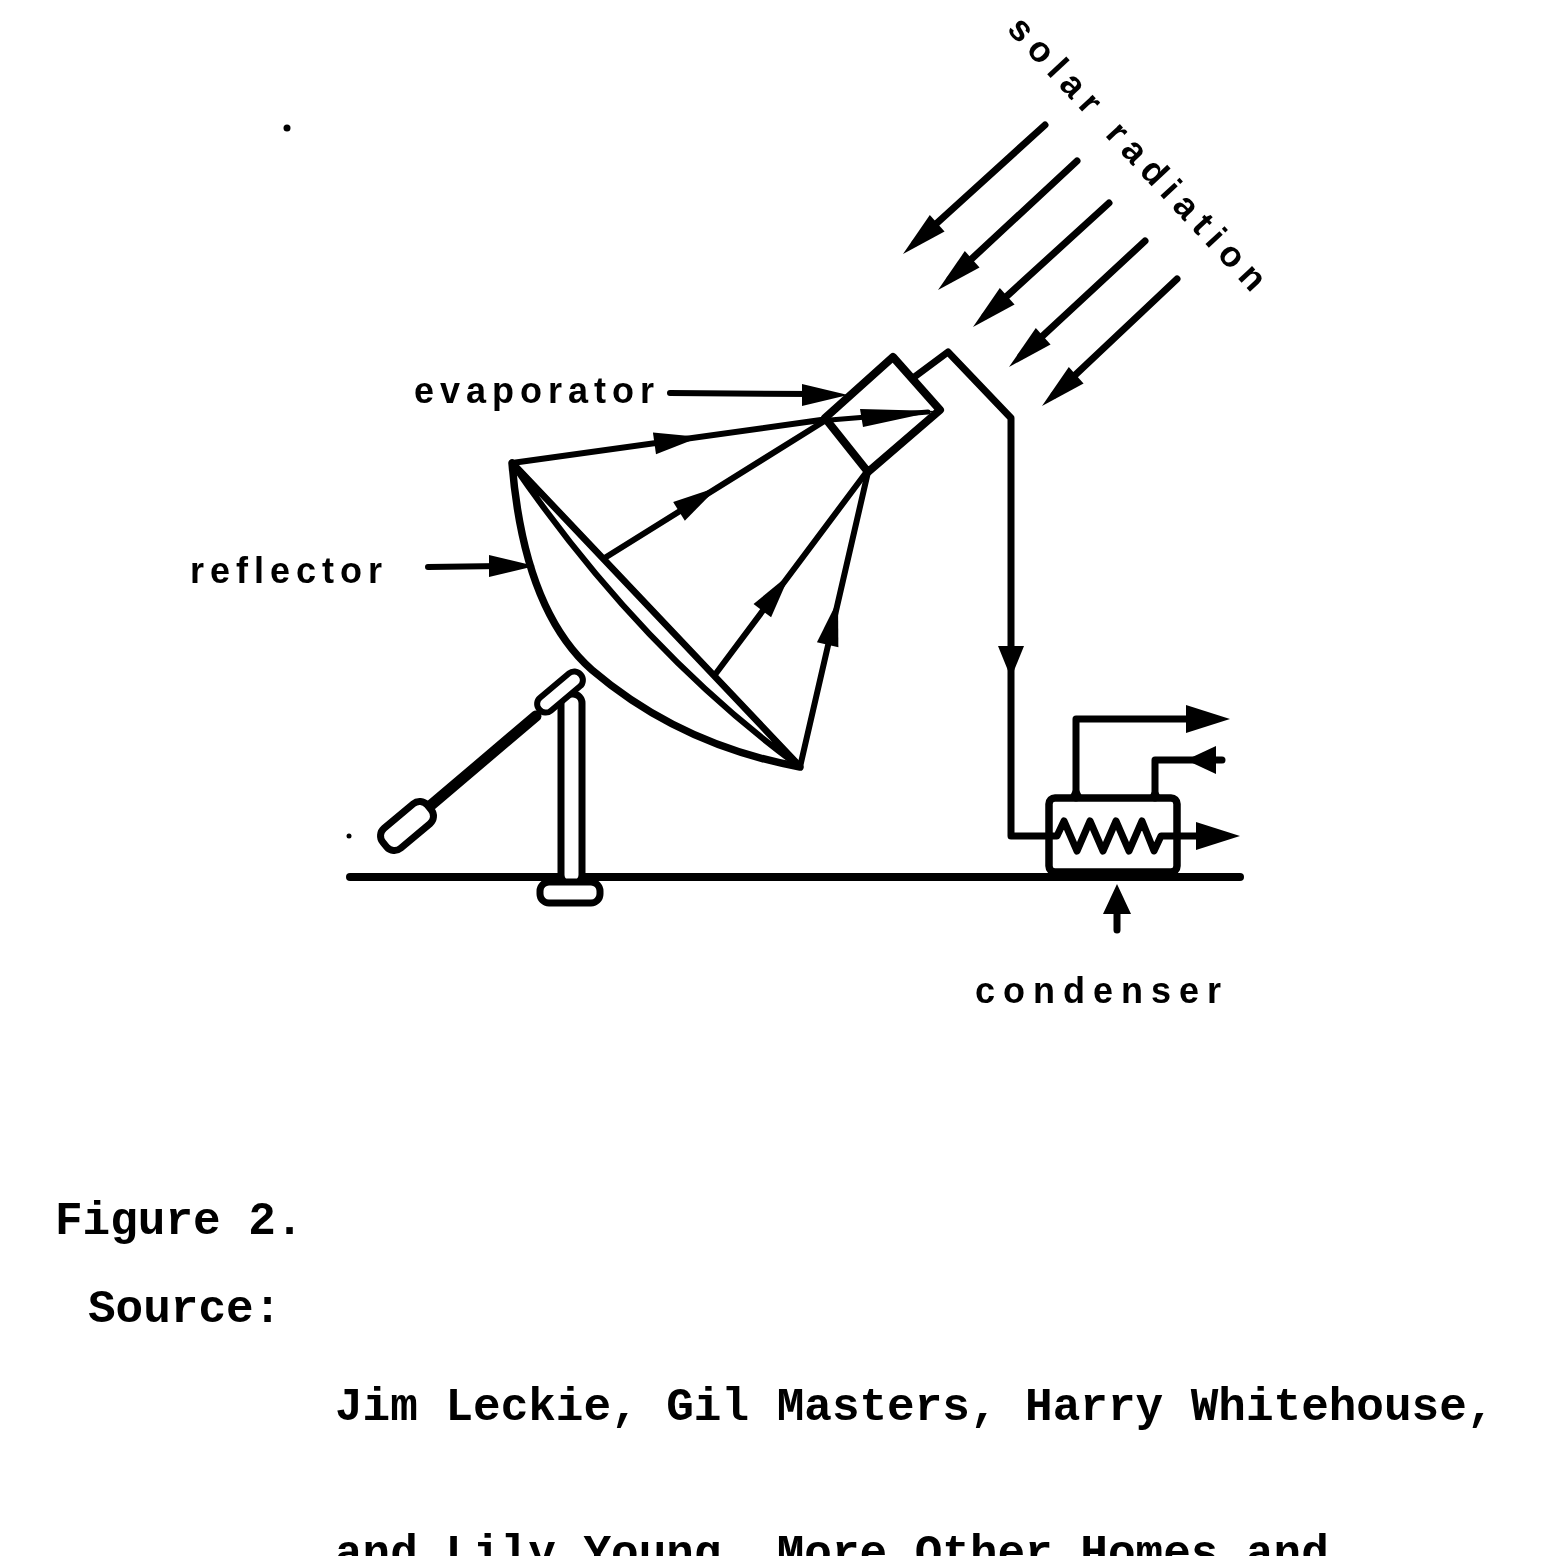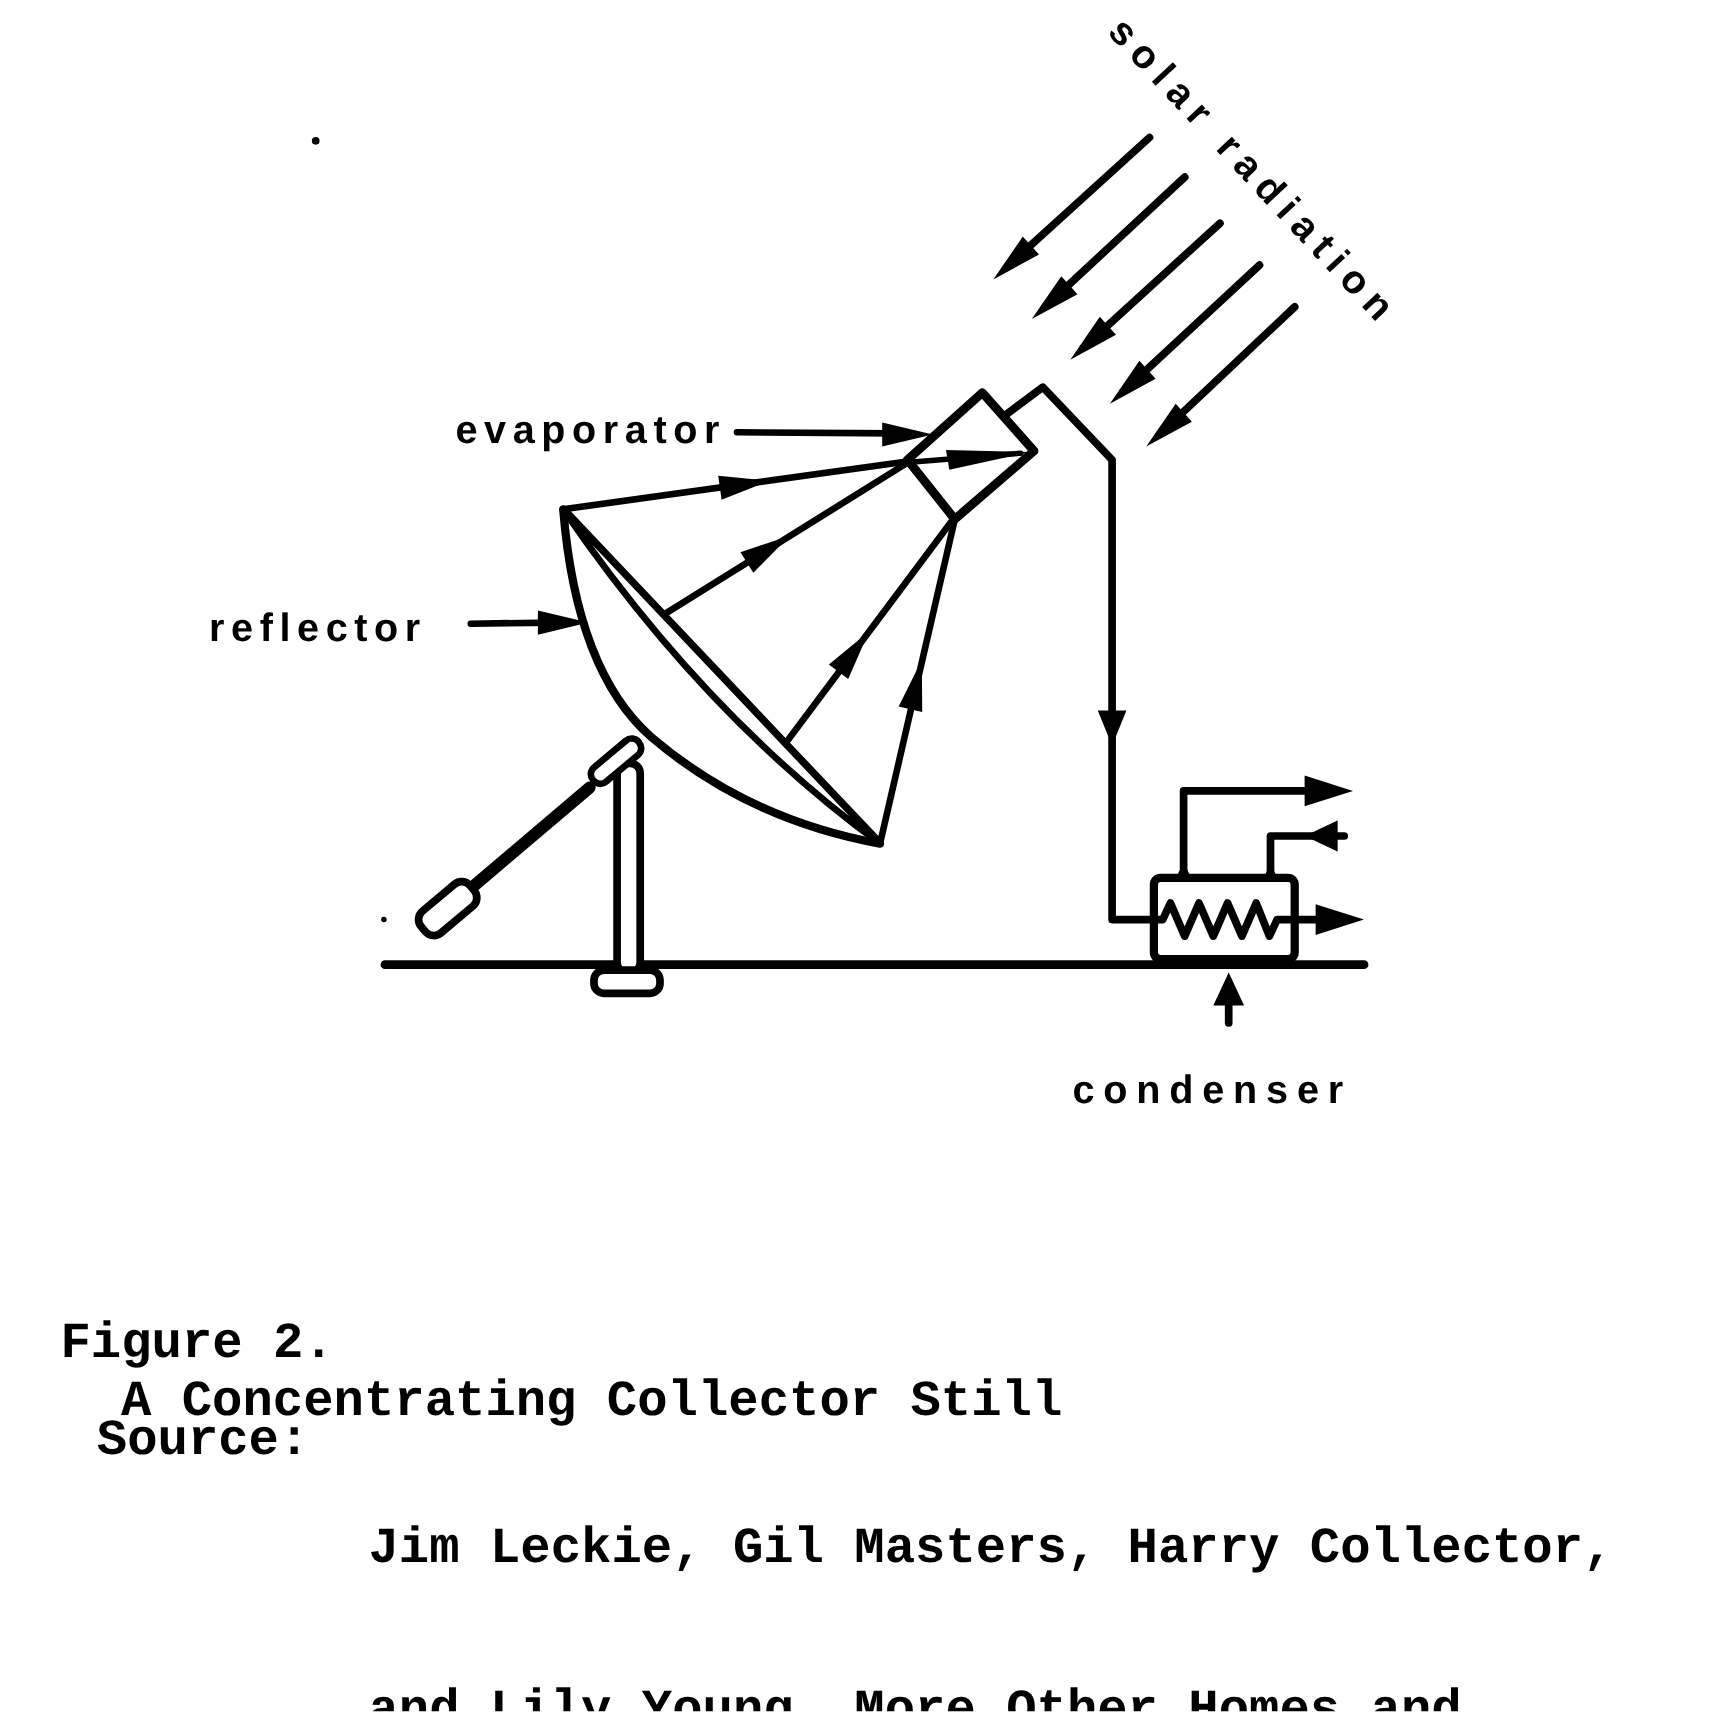--- a/index.html
+++ b/index.html
@@ -117,24 +117,24 @@
     <use href="#ah45" class="solid" transform="translate(535 566)"></use>
   </g>
 
   <text x="414" y="403" class="dlabel">evaporator</text>
   <text x="190" y="583" class="dlabel">reflector</text>
   <text x="975" y="1003" class="dlabel dlabel-wide">condenser</text>
   <text transform="translate(1006 30) rotate(47)" class="dlabel dlabel-wide">solar radiation</text>
 </svg>
 
 <div class="caption-line" style="left:55px;top:1196px;flex-direction:column;">
-  <span>Figure 2.</span><span class="fig-title">A Concentrating Collector Still</span>
+  <span>Figure 2.</span>
 </div>
 
 <div class="source-label">Source:</div>
 <div class="source-block">
-  <div>Jim Leckie, Gil Masters, Harry Collector,</div>
+  <div>Jim Leckie, Gil Masters, Harry Whitehouse,</div>
   <div><span>and Lily Young, </span><span class="ul">More Other Homes and</span></div>
   
   
 </div>
 
 </div>
 
 </body></html>

